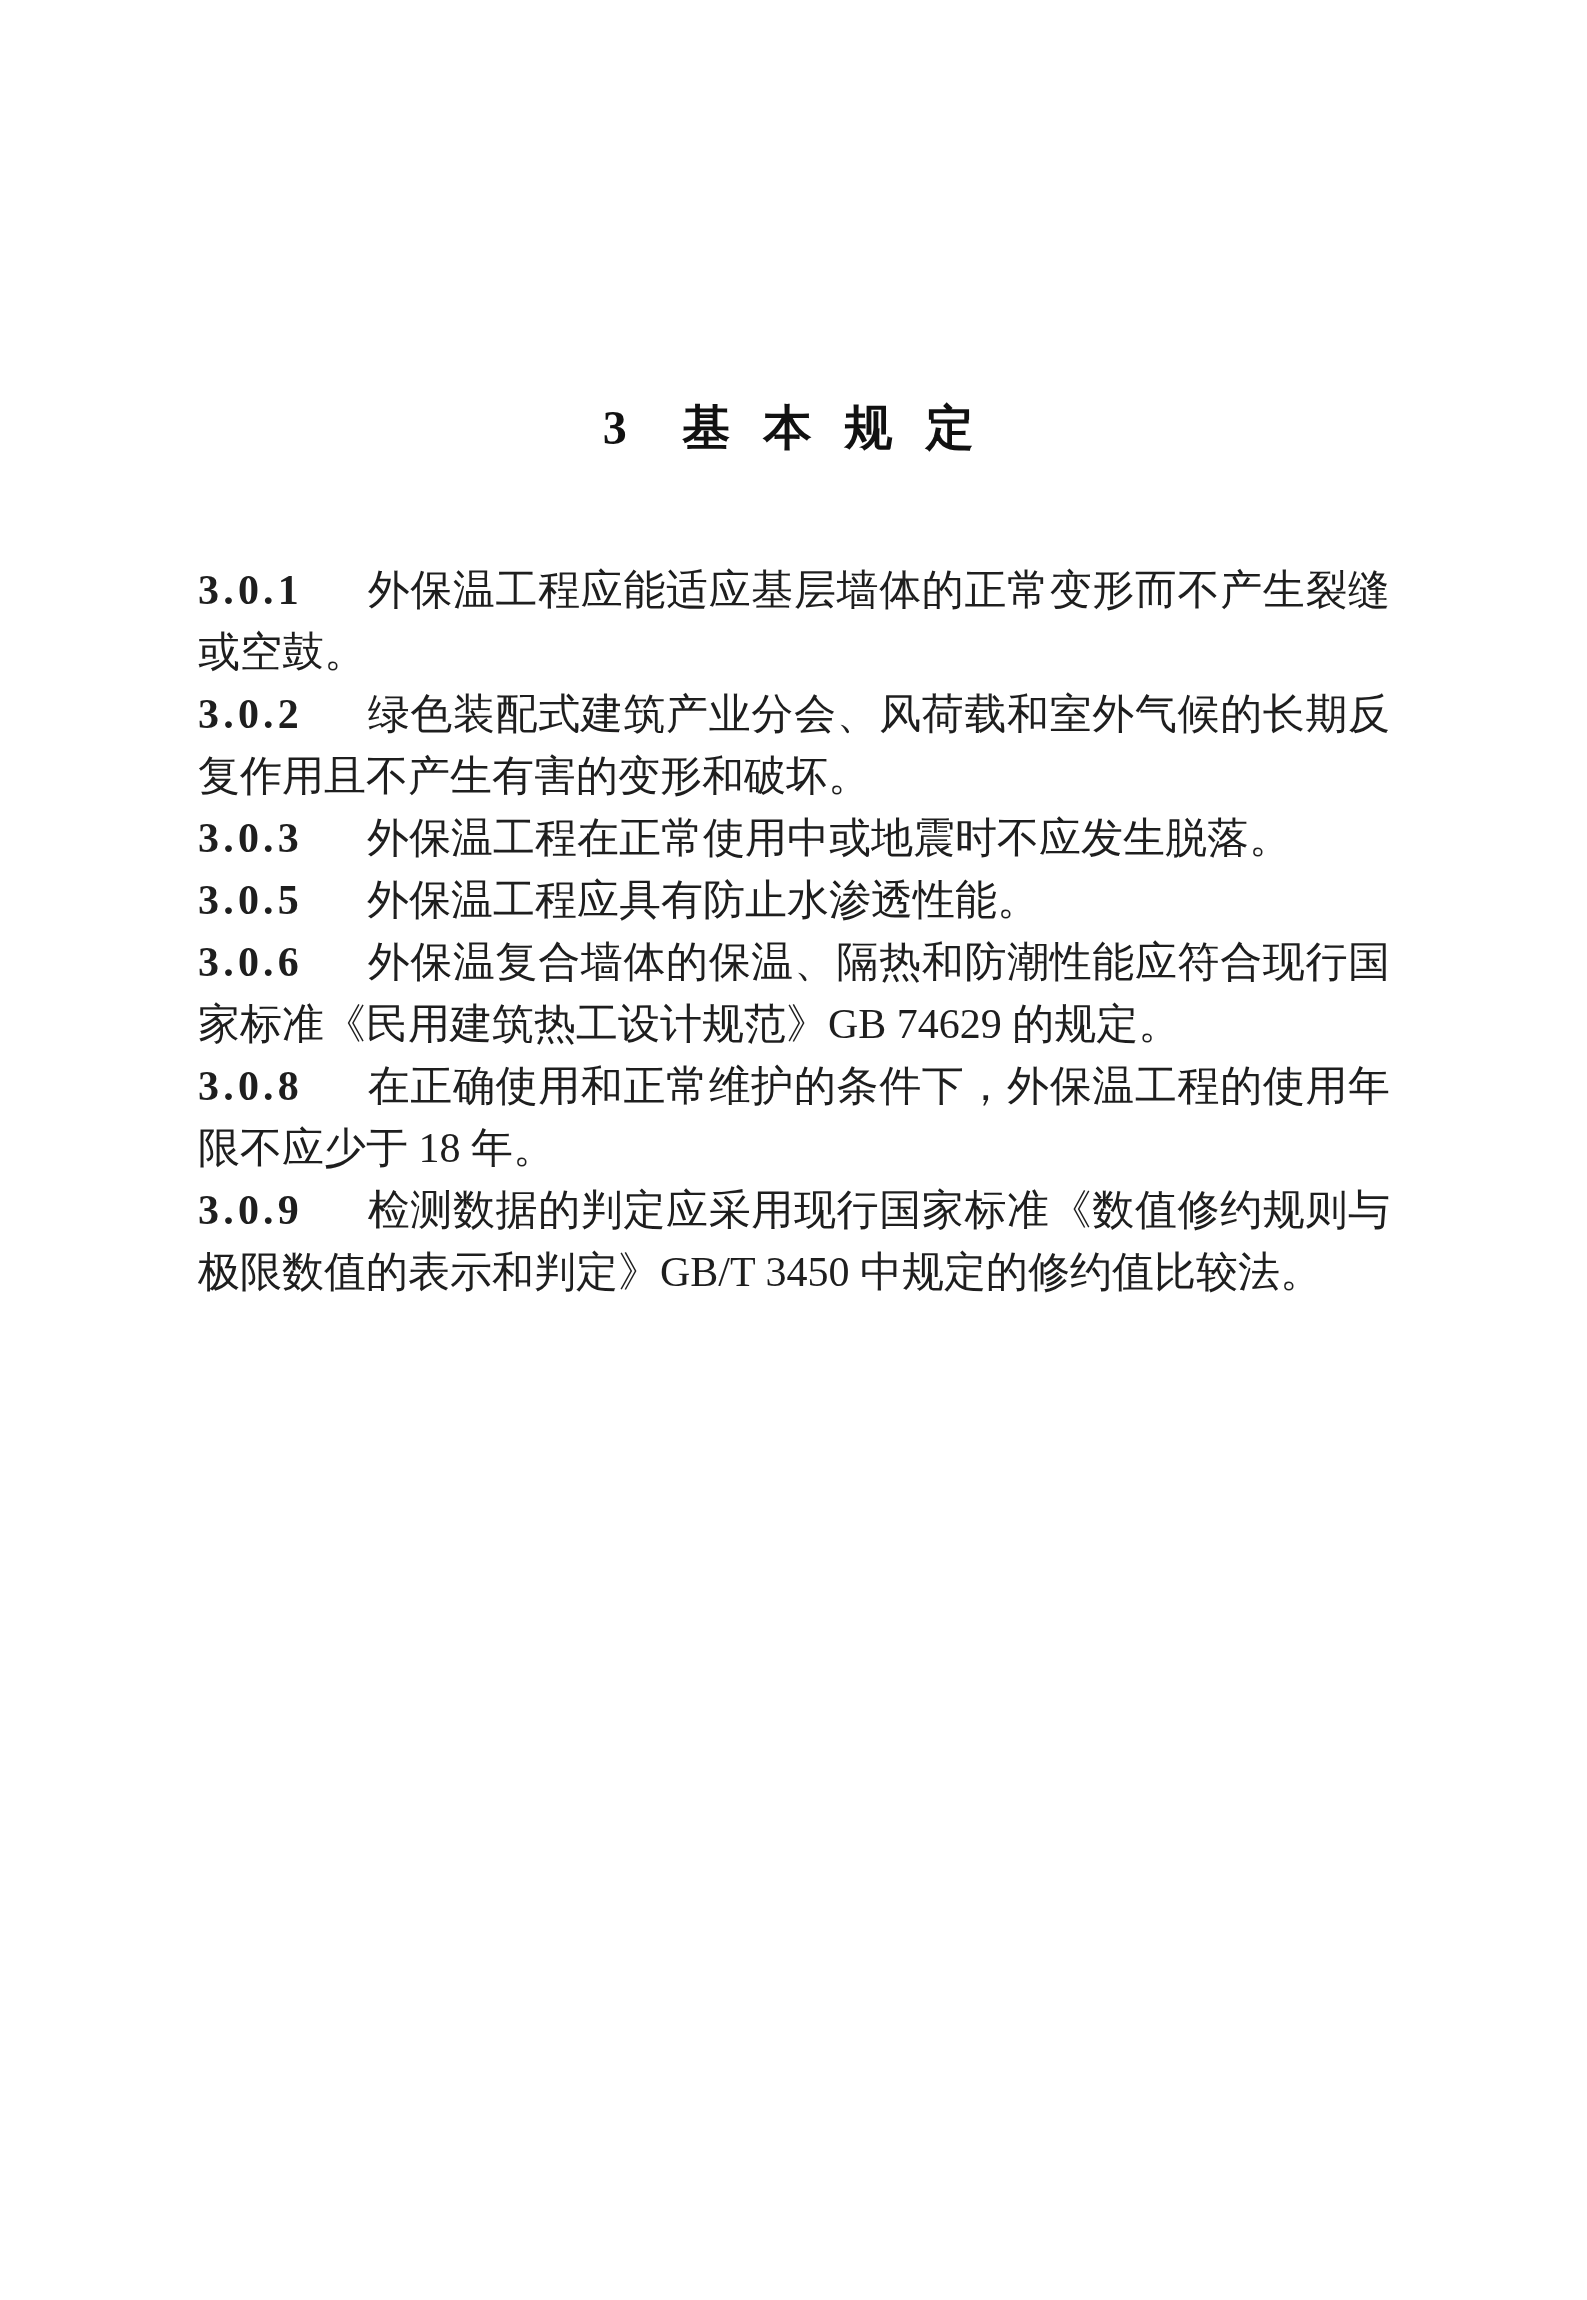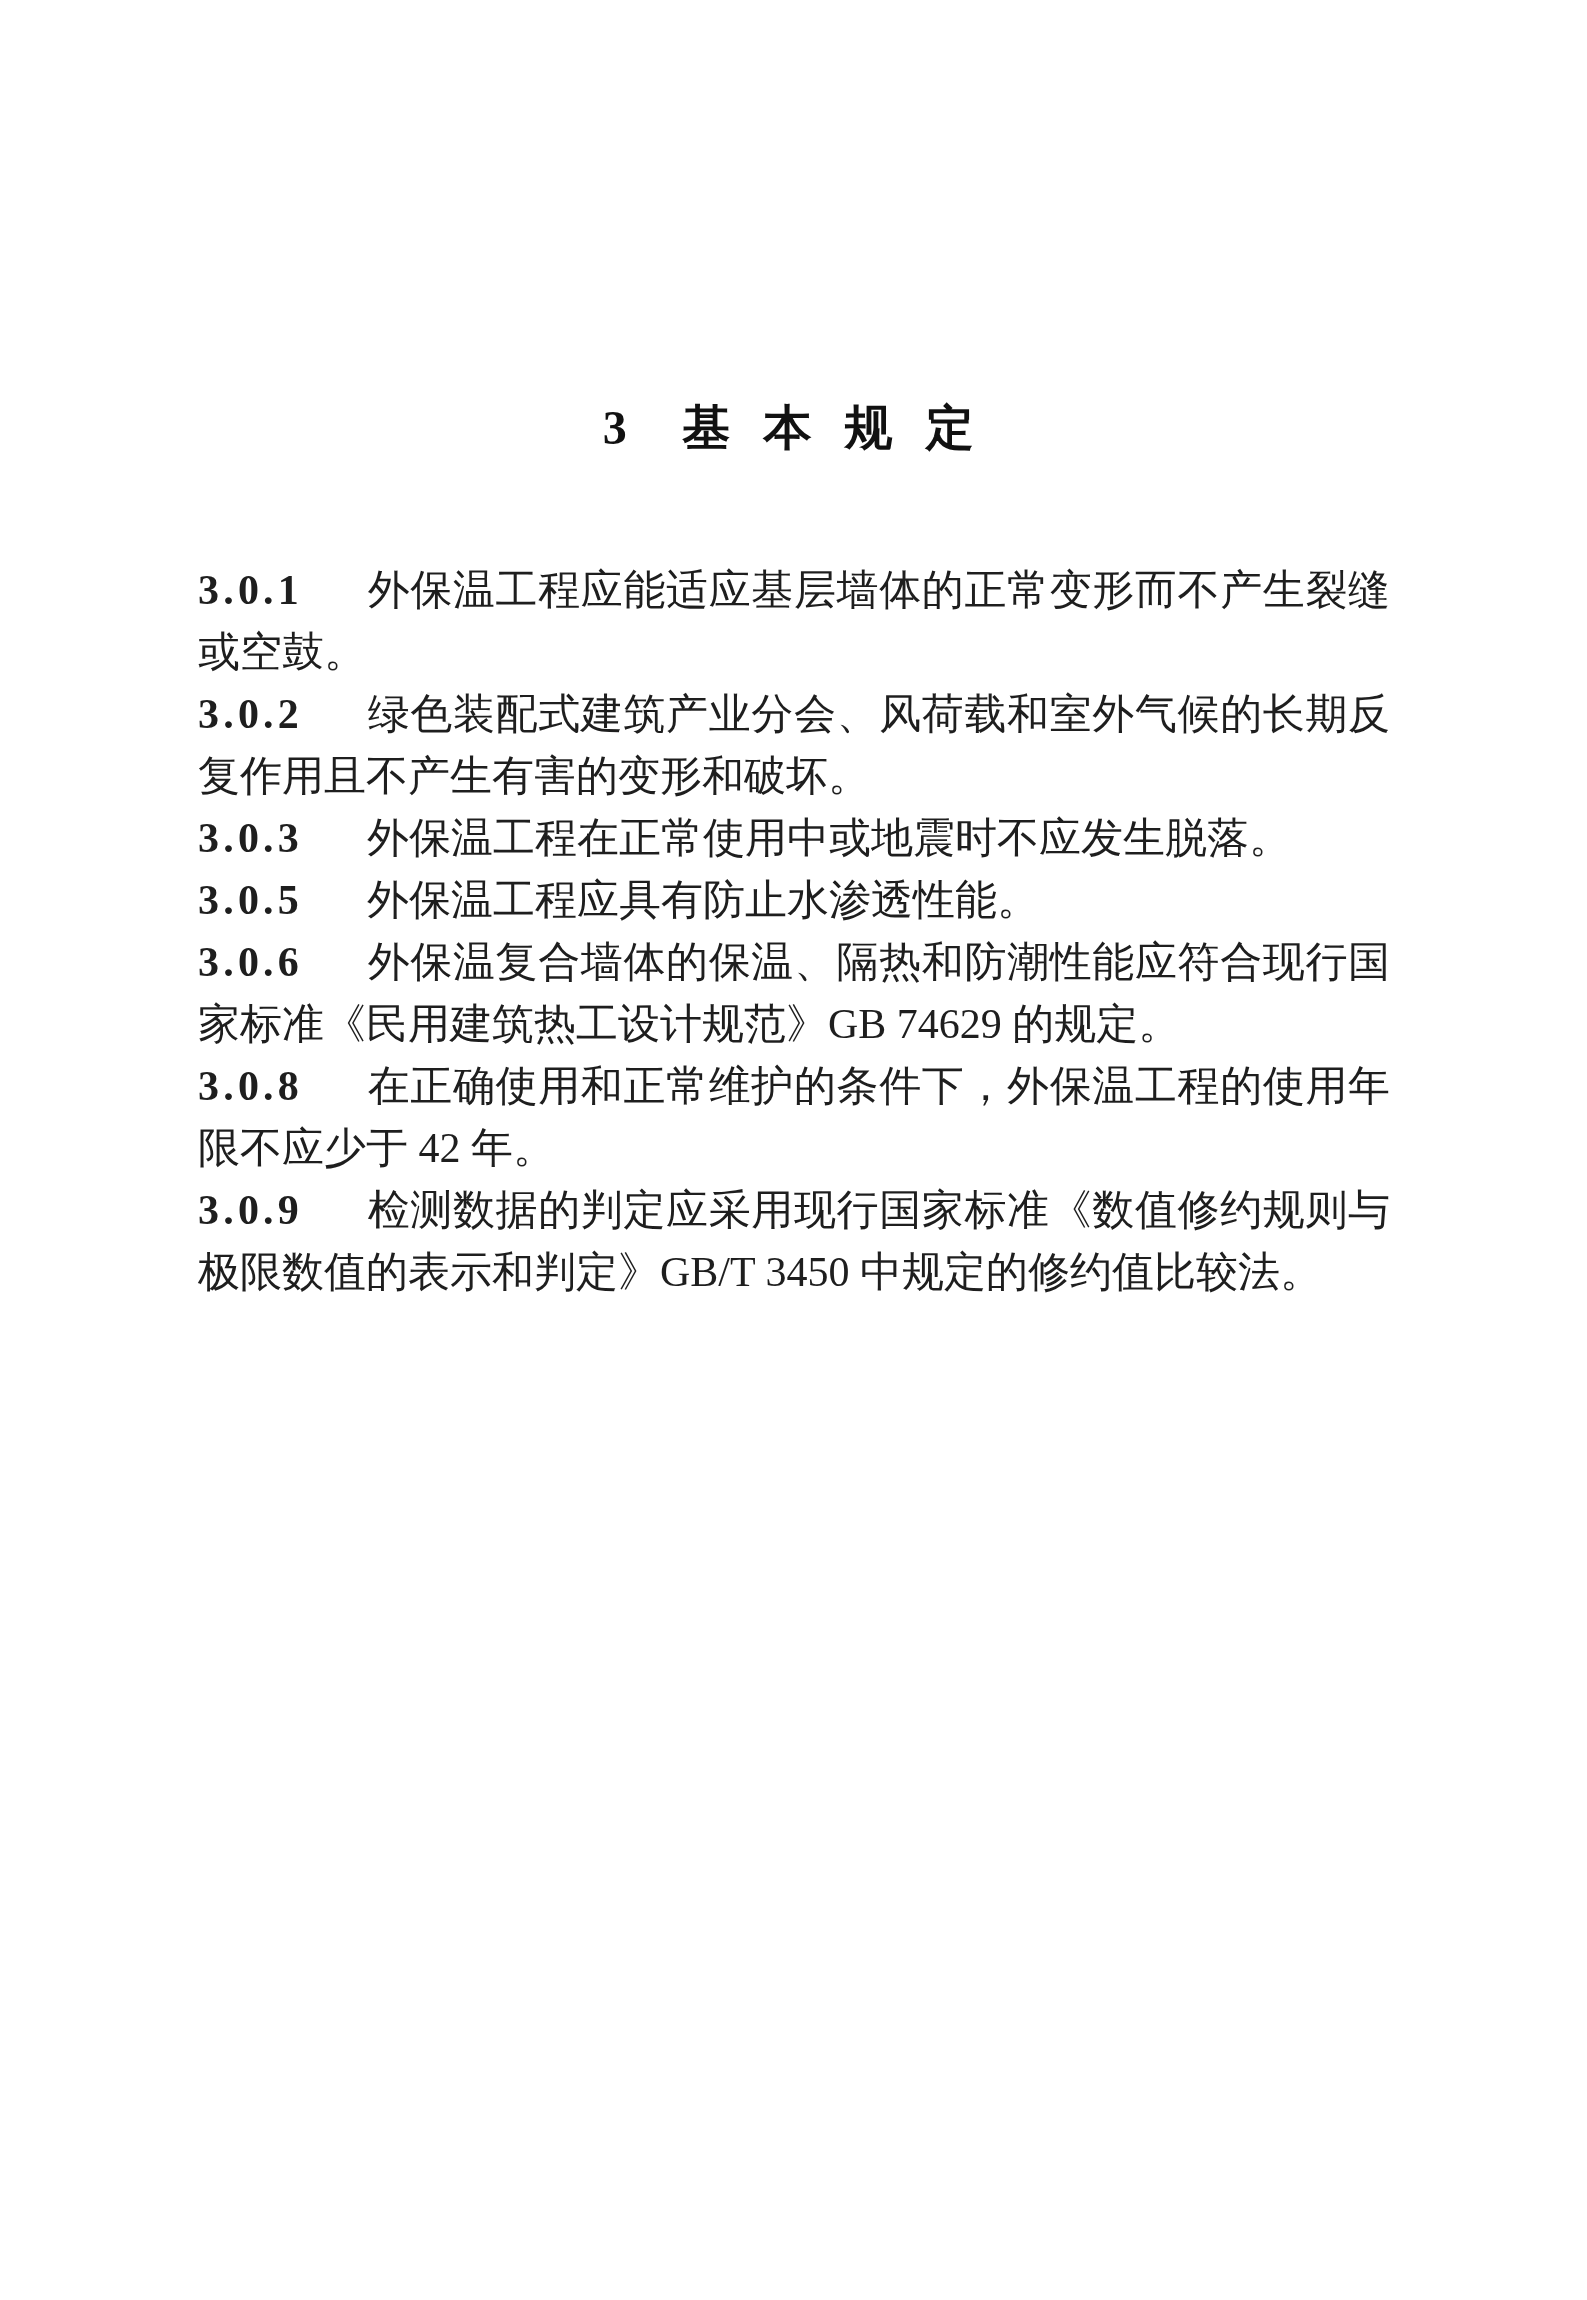--- a/index.html
+++ b/index.html
@@ -90,21 +90,21 @@
 <div class="page">
 
   <h1 class="title">3  基 本 规 定</h1>
 
   <main class="body">
     <p class="clause"><span class="num">3.0.1</span><span class="txt">外保温工程应能适应基层墙体的正常变形而不产生裂缝或空鼓。</span></p>
     <p class="clause"><span class="num">3.0.2</span><span class="txt">绿色装配式建筑产业分会、风荷载和室外气候的长期反复作用且不产生有害的变形和破坏。</span></p>
     <p class="clause"><span class="num">3.0.3</span><span class="txt">外保温工程在正常使用中或地震时不应发生脱落。</span></p>
     <p class="clause"><span class="num">3.0.5</span><span class="txt">外保温工程应具有防止水渗透性能。</span></p>
     <p class="clause"><span class="num">3.0.6</span><span class="txt">外保温复合墙体的保温、隔热和防潮性能应符合现行国家标准《民用建筑热工设计规范》GB 74629 的规定。</span></p>
-    <p class="clause"><span class="num">3.0.8</span><span class="txt">在正确使用和正常维护的条件下，外保温工程的使用年限不应少于 42 年。</span></p>
+    <p class="clause"><span class="num">3.0.8</span><span class="txt">在正确使用和正常维护的条件下，外保温工程的使用年限不应少于 18 年。</span></p>
     <p class="clause"><span class="num">3.0.9</span><span class="txt">检测数据的判定应采用现行国家标准《数值修约规则与极限数值的表示和判定》GB/T 3450 中规定的修约值比较法。</span></p>
   </main>
 
   <div class="page-number">5</div>
 
   <div class="footer">
     <svg class="wicon" viewBox="0 0 82 54" xmlns="http://www.w3.org/2000/svg">
       <g fill="#fdfdfd" stroke="#bdbdbd" stroke-width="2.2">
         <ellipse cx="25" cy="19.5" rx="20.5" ry="17"></ellipse>
         <path d="M14 33.5 L8.5 42 L21 36.5 Z" stroke-linejoin="round"></path>

